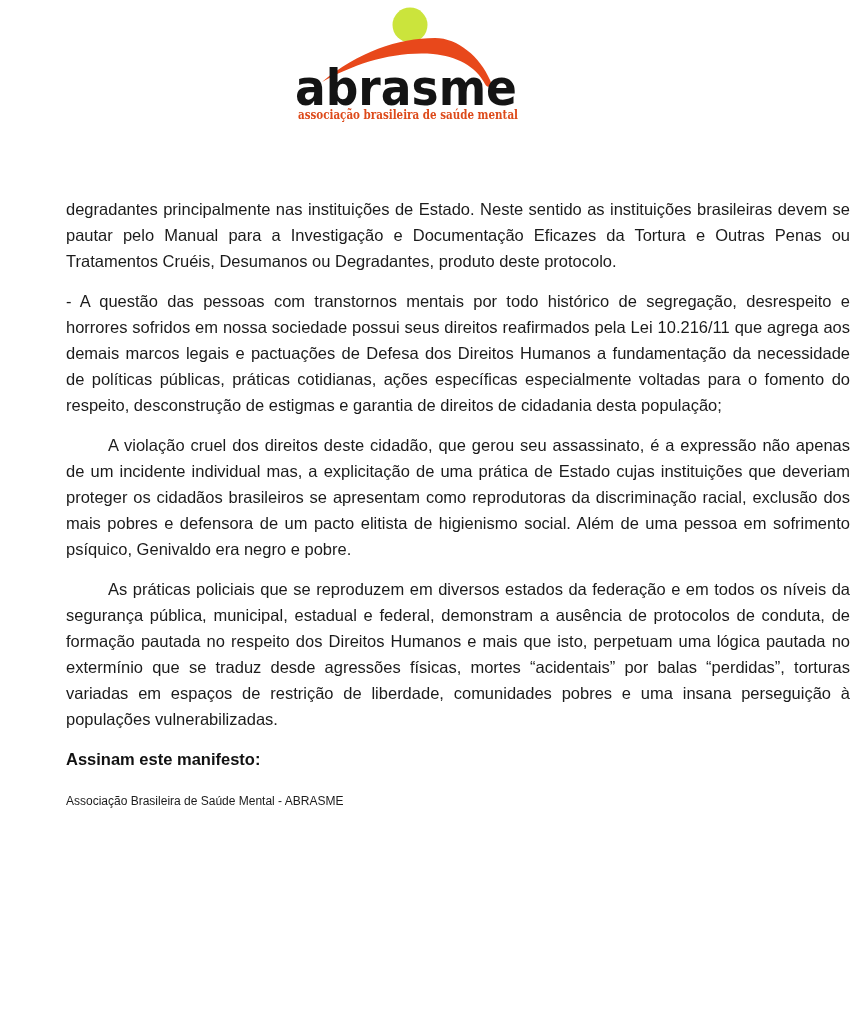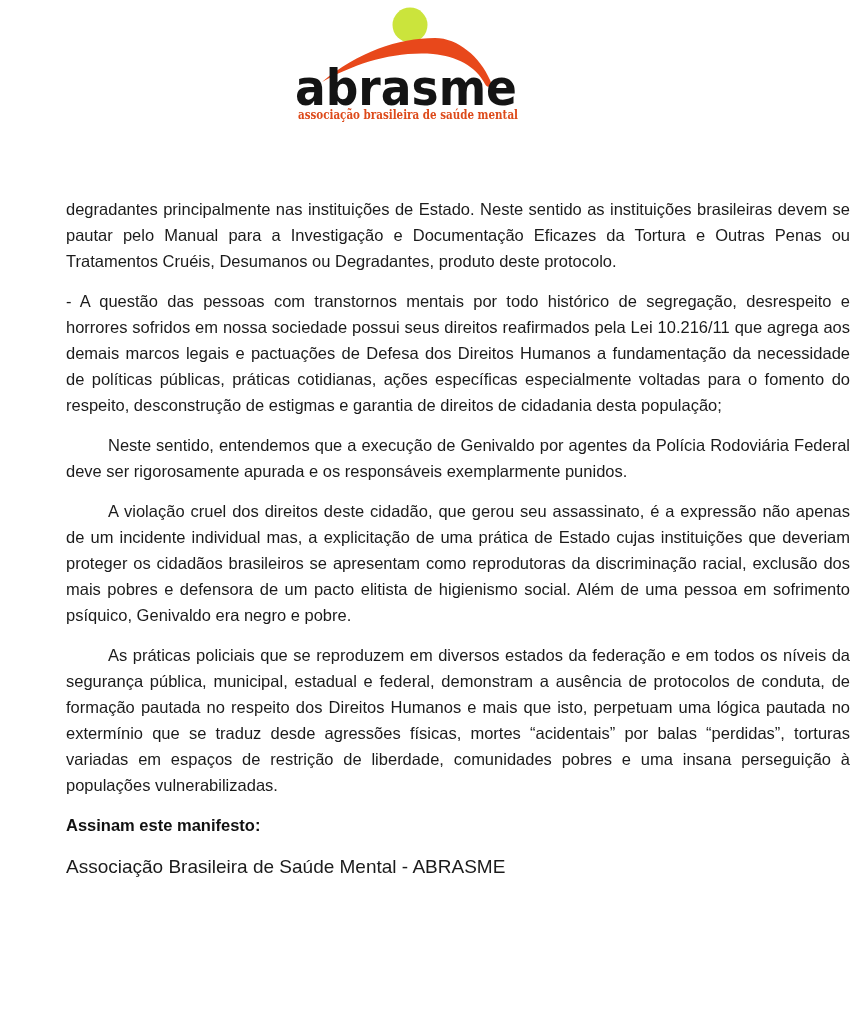--- a/index.html
+++ b/index.html
@@ -32,21 +32,21 @@
   p.sig-heading {
     margin: 0 0 16px 0;
     font-size: 16.5px;
     line-height: 26px;
     color: #111111;
     font-weight: bold;
     text-align: left;
   }
   p.signatory {
     margin: 0;
-    font-size: 19px;
+    font-size: 12px;
     line-height: 26px;
     color: #1b1b1b;
     text-align: left;
   }
 </style>
 </head>
 <body>
 
 <header class="logo">
   <svg width="240" height="128" viewBox="0 0 240 128" xmlns="http://www.w3.org/2000/svg">
@@ -58,18 +58,17 @@
              C 188 64 168 54 145 52
              C 105 49 66 62 34 80 Z" fill="#e8481b"></path>
     <text x="118" y="103" text-anchor="middle" textLength="222" lengthAdjust="spacingAndGlyphs" font-family="DejaVu Sans, sans-serif" font-weight="bold" font-size="49" fill="#141414">abrasme</text>
     <text x="120" y="117" text-anchor="middle" textLength="220" lengthAdjust="spacingAndGlyphs" font-family="DejaVu Serif, serif" font-weight="bold" font-size="12.5" fill="#dd4a1a">associação brasileira de saúde mental</text>
   </svg>
 </header>
 
 <main class="doc-body">
   <p class="para">degradantes principalmente nas instituições de Estado. Neste sentido as instituições brasileiras devem se pautar pelo Manual para a Investigação e Documentação Eficazes da Tortura e Outras Penas ou Tratamentos Cruéis, Desumanos ou Degradantes, produto deste protocolo.</p>
   <p class="para">- A questão das pessoas com transtornos mentais por todo histórico de segregação, desrespeito e horrores sofridos em nossa sociedade possui seus direitos reafirmados pela Lei 10.216/11 que agrega aos demais marcos legais e pactuações de Defesa dos Direitos Humanos a fundamentação da necessidade de políticas públicas, práticas cotidianas, ações específicas especialmente voltadas para o fomento do respeito, desconstrução de estigmas e garantia de direitos de cidadania desta população;</p>
-  <p class="para indent">Neste sentido, entendemos que a execução de Genivaldo por agentes da Polícia Rodoviária Federal deve ser rigorosamente apurada e os responsáveis exemplarmente punidos.</p>
   <p class="para indent">A violação cruel dos direitos deste cidadão, que gerou seu assassinato, é a expressão não apenas de um incidente individual mas, a explicitação de uma prática de Estado cujas instituições que deveriam proteger os cidadãos brasileiros se apresentam como reprodutoras da discriminação racial, exclusão dos mais pobres e defensora de um pacto elitista de higienismo social. Além de uma pessoa em sofrimento psíquico, Genivaldo era negro e pobre.</p>
   <p class="para indent">As práticas policiais que se reproduzem em diversos estados da federação e em todos os níveis da segurança pública, municipal, estadual e federal, demonstram a ausência de protocolos de conduta, de formação pautada no respeito dos Direitos Humanos e mais que isto, perpetuam uma lógica pautada no extermínio que se traduz desde agressões físicas, mortes “acidentais” por balas “perdidas”, torturas variadas em espaços de restrição de liberdade, comunidades pobres e uma insana perseguição à populações vulnerabilizadas.</p>
   <p class="sig-heading">Assinam este manifesto:</p>
   <p class="signatory">Associação Brasileira de Saúde Mental - ABRASME</p>
 </main>
 
 </body></html>

